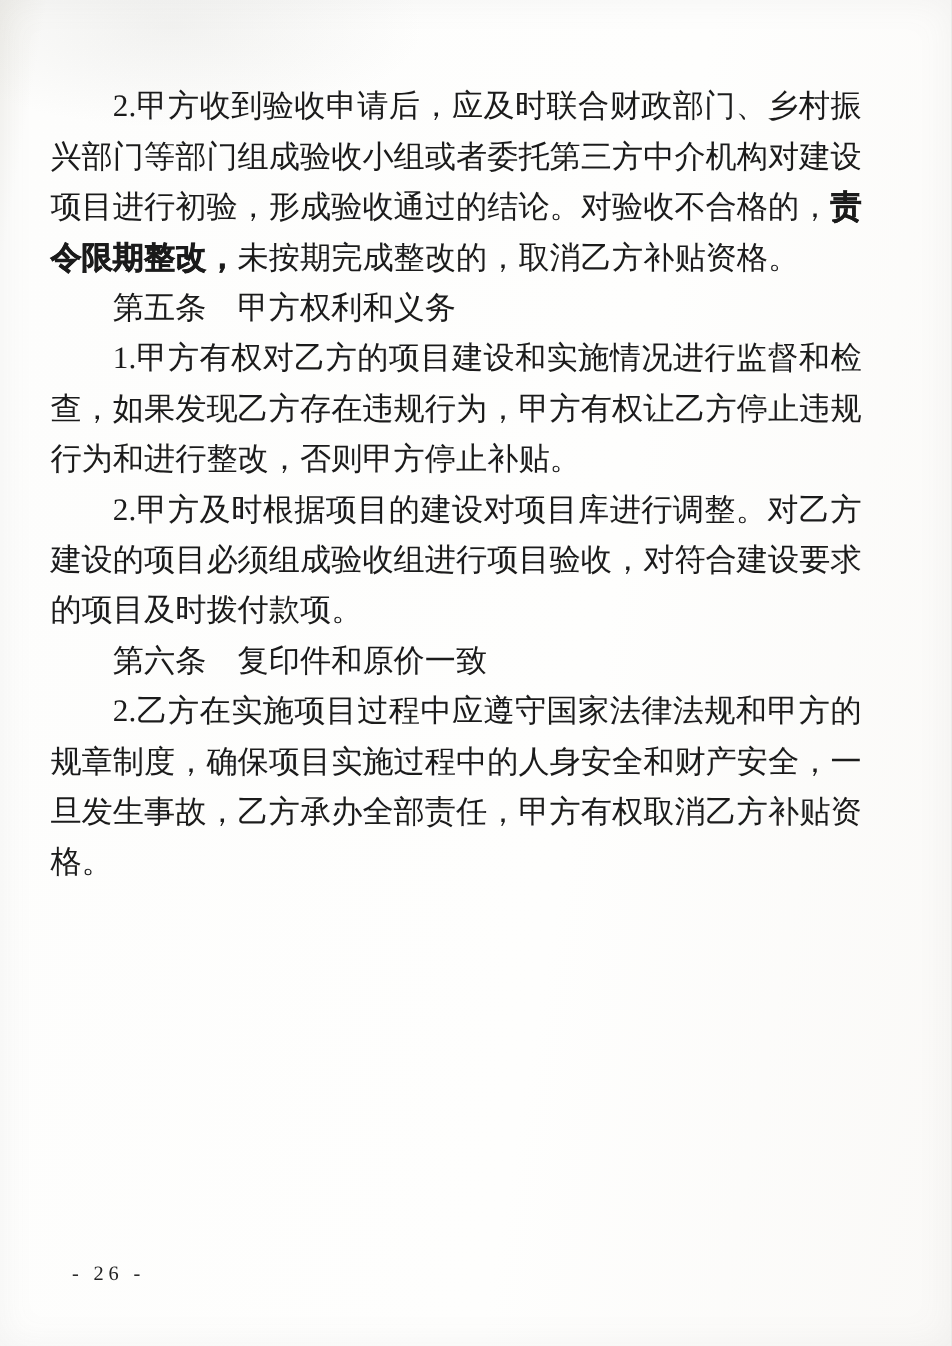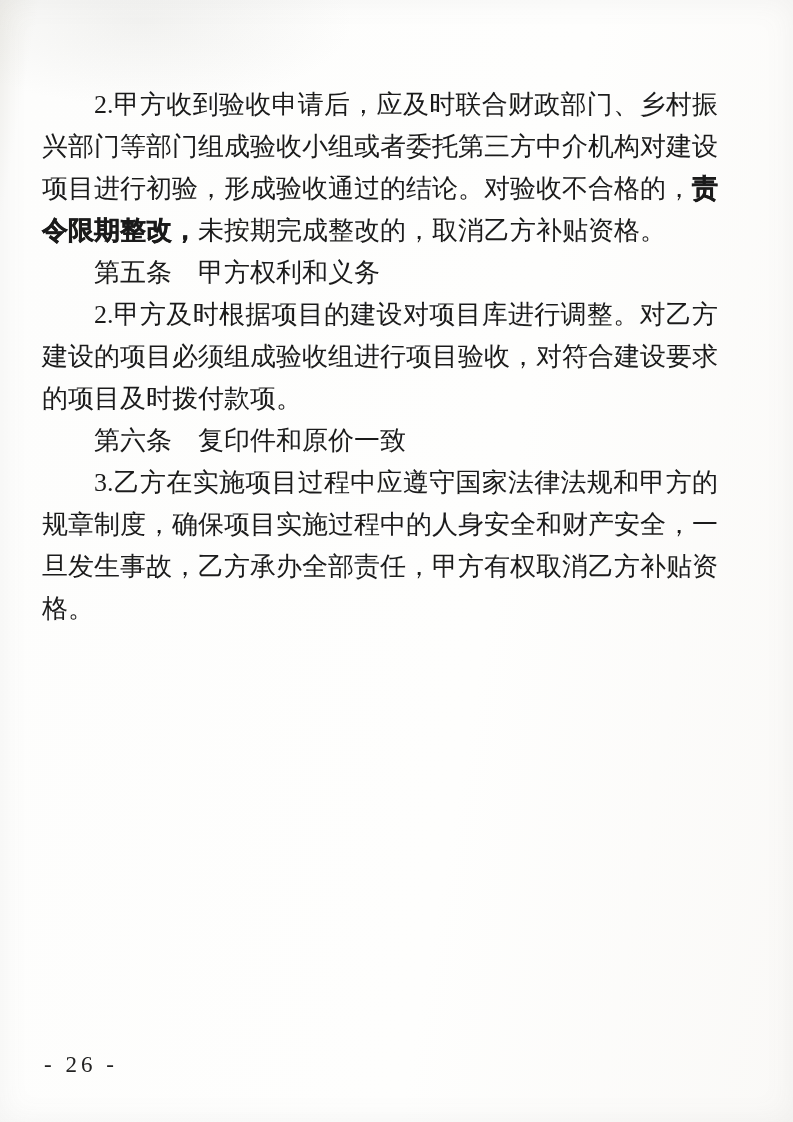--- a/index.html
+++ b/index.html
@@ -16,63 +16,64 @@
       radial-gradient(ellipse 300px 120px at 18% 2%, rgba(190,190,185,0.18), rgba(0,0,0,0) 70%),
       linear-gradient(100deg, #f3f2ee 0%, #fdfdfc 4%, #fefefd 60%, #faf9f7 100%);
     box-shadow: inset 0 0 30px rgba(120,120,115,0.08);
     overflow: hidden;
     font-family: "Liberation Serif", "DejaVu Serif", serif;
     color: #1b1b1b;
   }
   .body-text {
     position: absolute;
     left: 42px;
-    top: 84px;
+    top: 68px;
     width: 676px;
     font-size: 26px;
     line-height: 42px;
     text-align: justify;
   }
   .body-text p {
     margin: 0;
     padding: 0;
     text-indent: 2em;
   }
   .body-text .seg {
     font-weight: normal;
   }
   .body-text .seg-bold {
     font-weight: bold;
     -webkit-text-stroke: 0.4px #1b1b1b;
   }
   .page-footer {
     position: absolute;
-    left: 44px;
+    left: 60px;
     top: 1052px;
-    font-size: 23px;
+    font-size: 17px;
     letter-spacing: 4px;
     color: #222;
   }
 </style>
 </head>
 <body>
 
 <div class="page">
 
   <div class="body-text">
 
     <p><span class="seg">2.甲方收到验收申请后，应及时联合财政部门、乡村振兴部门等部门组成验收小组或者委托第三方中介机构对建设项目进行初验，形成验收通过的结论。对验收不合格的，</span><span class="seg-bold">责令限期整改，</span><span class="seg">未按期完成整改的，取消乙方补贴资格。</span></p>
 
     <p>第五条　甲方权利和义务</p>
 
+    <p>1.甲方有权对乙方的项目建设和实施情况进行监督和检查，如果发现乙方存在违规行为，甲方有权让乙方停止违规行为和进行整改，否则甲方停止补贴。</p>
 
     <p>2.甲方及时根据项目的建设对项目库进行调整。对乙方建设的项目必须组成验收组进行项目验收，对符合建设要求的项目及时拨付款项。</p>
 
     <p>第六条　复印件和原价一致</p>
 
 
-    <p>3.乙方在实施项目过程中应遵守国家法律法规和甲方的规章制度，确保项目实施过程中的人身安全和财产安全，一旦发生事故，乙方承办全部责任，甲方有权取消乙方补贴资格。</p>
+    <p>2.乙方在实施项目过程中应遵守国家法律法规和甲方的规章制度，确保项目实施过程中的人身安全和财产安全，一旦发生事故，乙方承办全部责任，甲方有权取消乙方补贴资格。</p>
 
   </div>
 
   <div class="page-footer">- 26 -</div>
 
 </div>
 
 </body></html>

